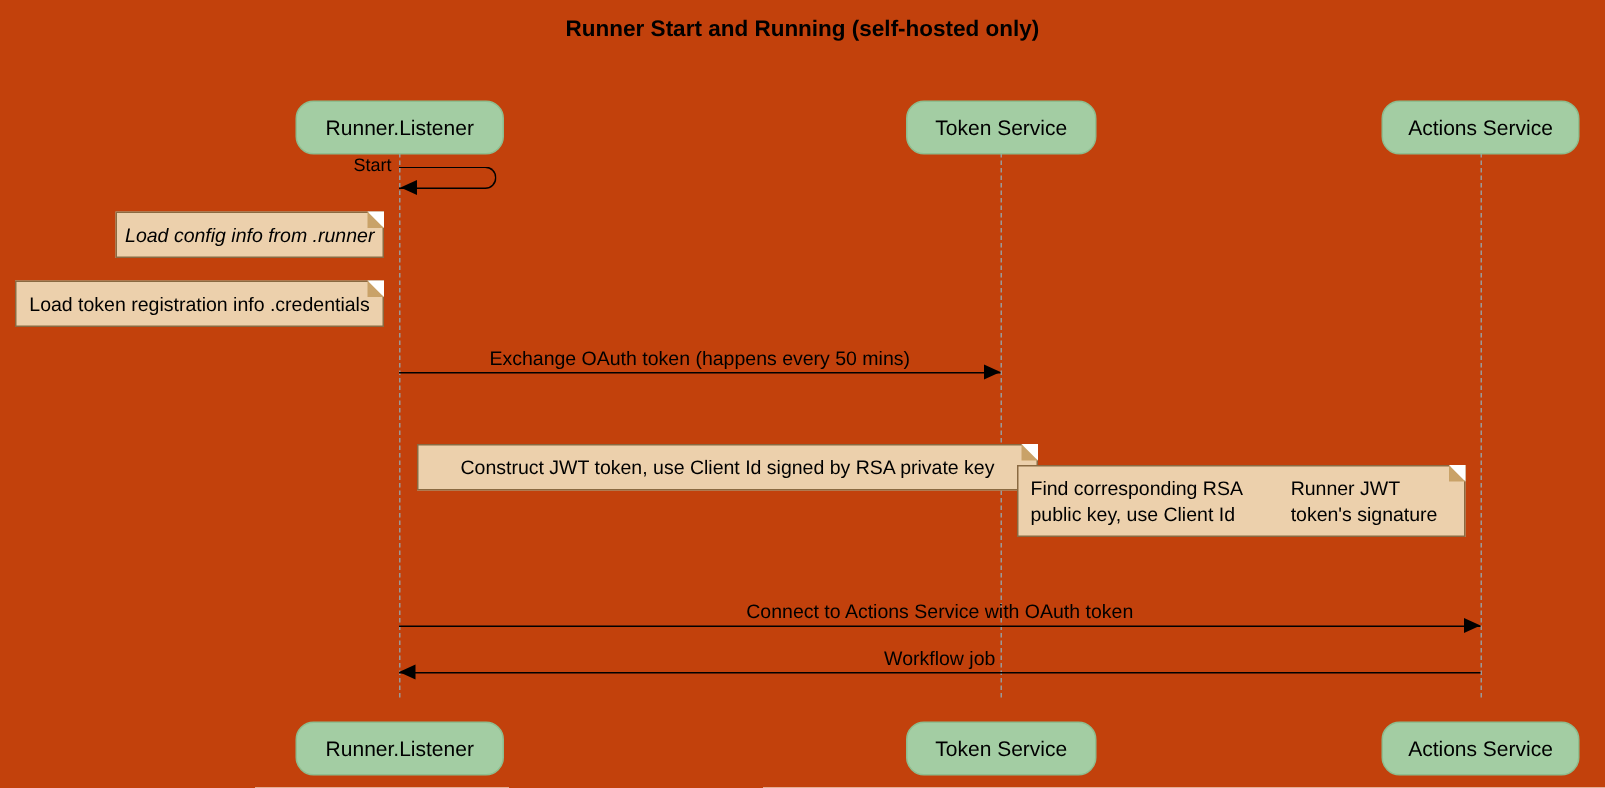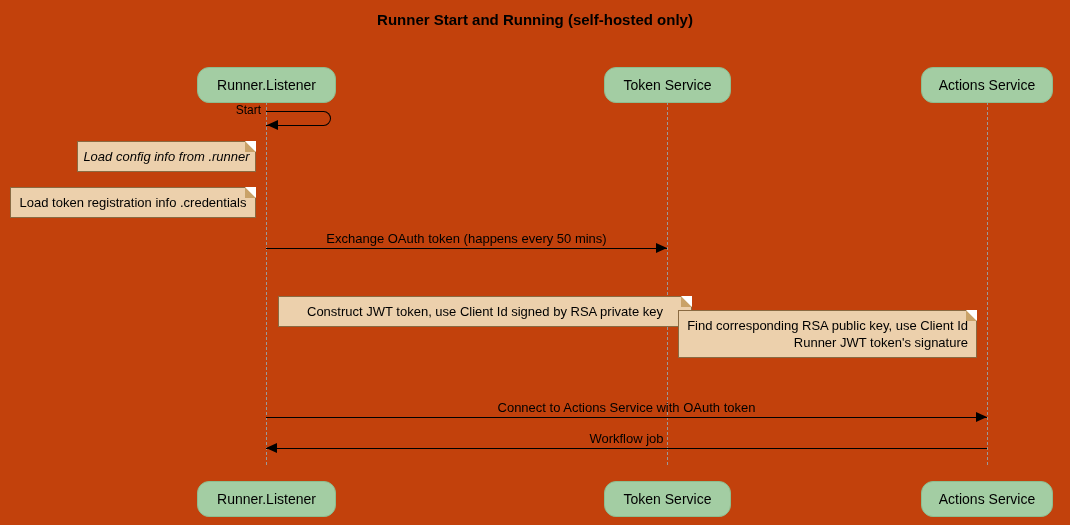--- a/index.html
+++ b/index.html
@@ -50,22 +50,22 @@
     background: var(--note-fill, #ecd0ac);
     border: 1px solid var(--note-border, #8a6a42);
     font-size: 13px;
     display: flex;
     align-items: center;
     justify-content: center;
     white-space: nowrap;
   }
   .note.left-text {
     justify-content: flex-start;
-    align-items: flex-end;
-    flex-direction: column;
+    align-items: center;
+    flex-direction: row;
     white-space: normal;
     padding: 6px 8px;
     line-height: 17px;
   }
   .note-cut {
     position: absolute;
     top: -1px;
     right: -1px;
     width: 0; height: 0;
     border-style: solid;

